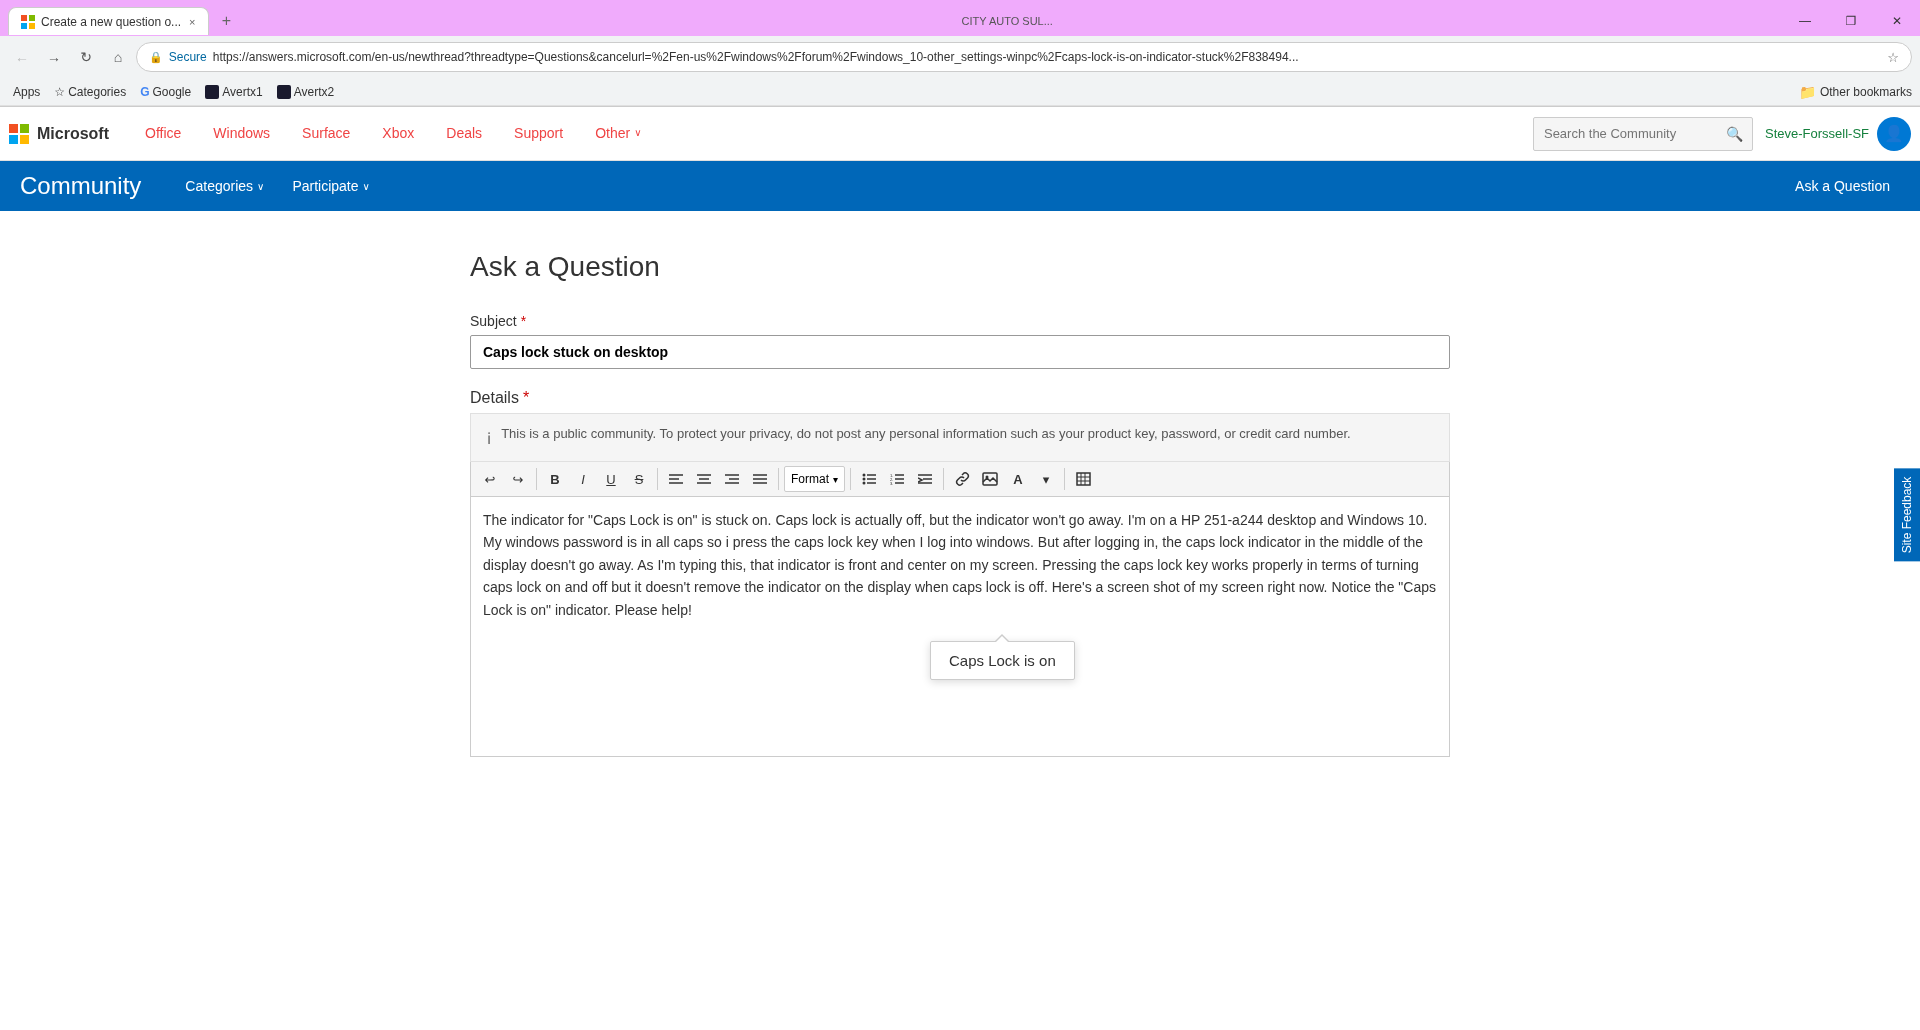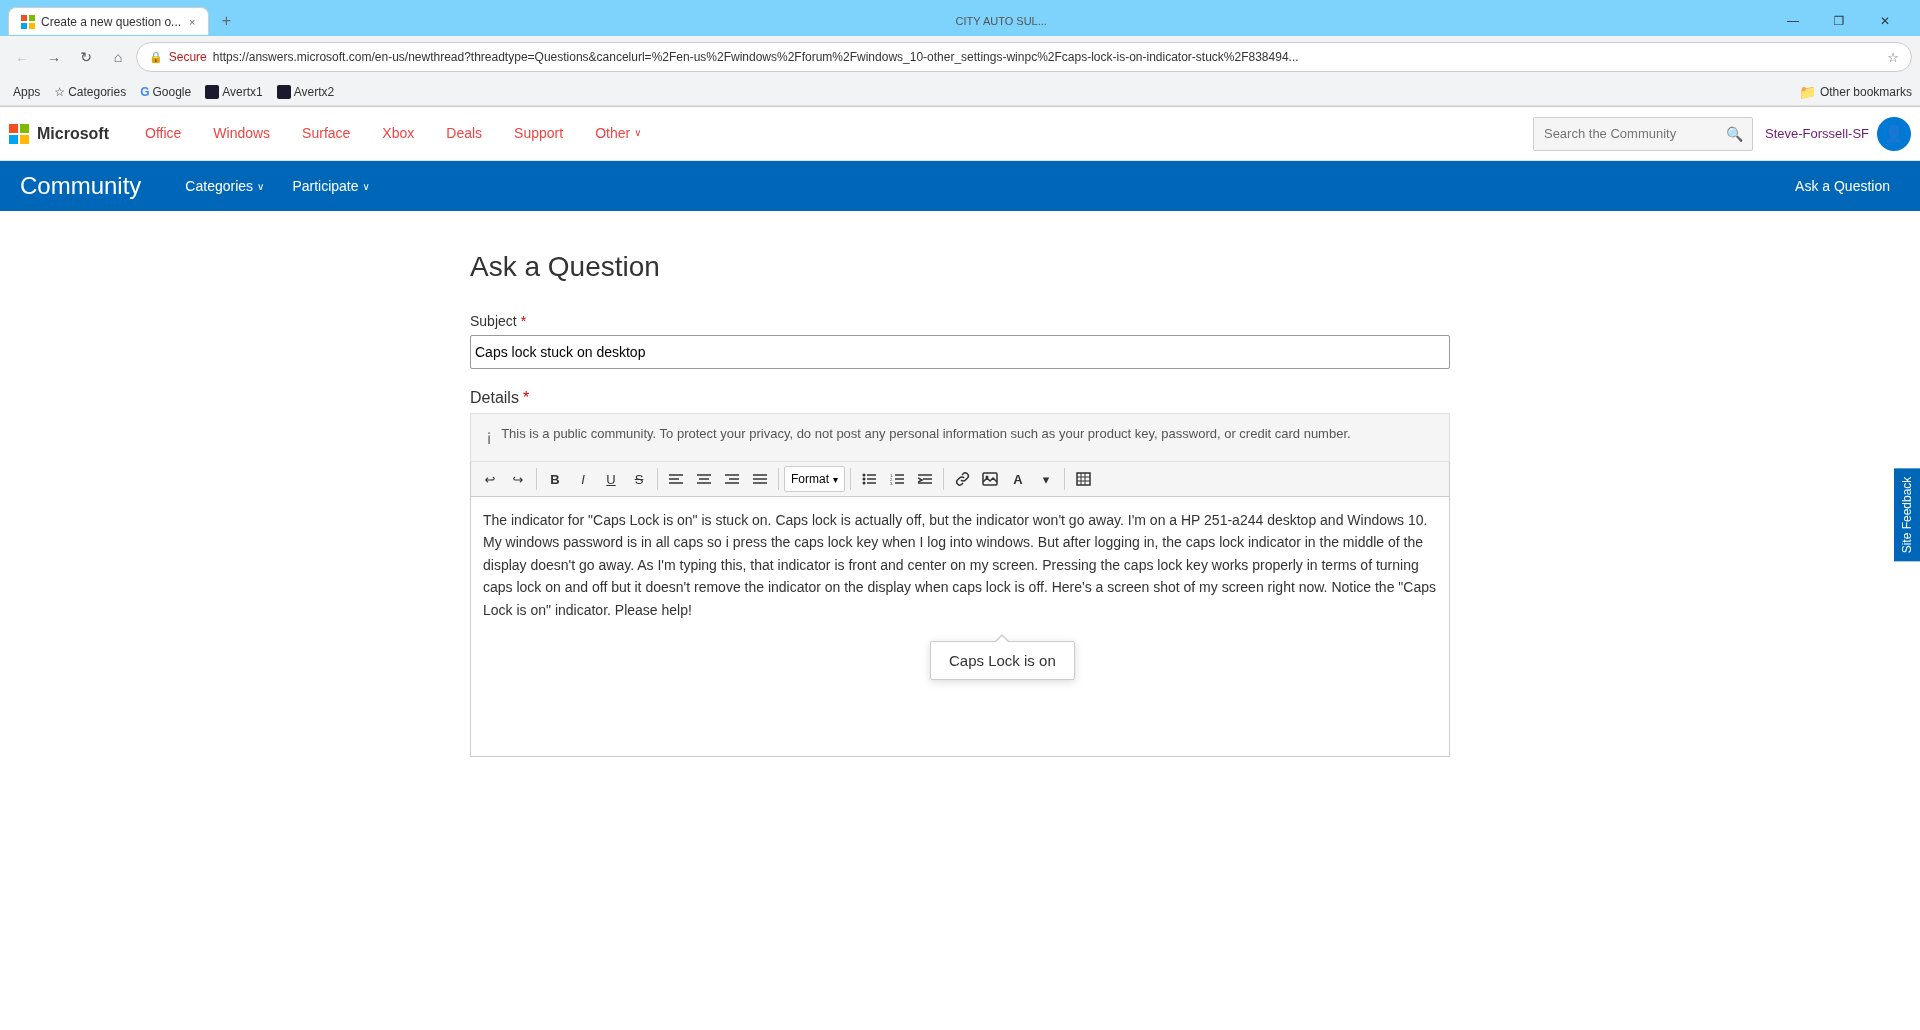--- a/index.html
+++ b/index.html
@@ -1,20 +1,20 @@
 <!DOCTYPE html>
 <html><head>
   <meta charset="utf-8">
   <style>
     * { box-sizing: border-box; margin: 0; padding: 0; }
     body { font-family: 'Segoe UI', Arial, sans-serif; font-size: 14px; background: #fff; overflow-x: hidden; }
 
     
     .browser-chrome { background: #f1f3f4; border-bottom: 1px solid #ccc; }
-    .browser-tabs { display: flex; align-items: center; background: #7dd3fc; padding: 6px 12px 0 0; height: 36px; }
+    .browser-tabs { display: flex; align-items: center; background: #f0abfc; padding: 6px 0 0 0; height: 36px; }
     .browser-tab { display: flex; align-items: center; background: #fff; border-radius: 8px 8px 0 0; padding: 0 12px; height: 28px; font-size: 12px; color: #333; max-width: 220px; min-width: 180px; border: 1px solid #ccc; border-bottom: none; margin-left: 8px; }
     .browser-tab .tab-favicon { width: 14px; height: 14px; margin-right: 6px; display: flex; align-items: center; }
     .browser-tab .tab-title { flex: 1; overflow: hidden; text-overflow: ellipsis; white-space: nowrap; font-size: 12px; }
     .browser-tab .tab-close { margin-left: 8px; color: #666; font-size: 11px; cursor: pointer; }
     .browser-tab-new { width: 28px; height: 28px; display: flex; align-items: center; justify-content: center; color: #666; font-size: 16px; cursor: pointer; margin-left: 4px; }
     .browser-window-controls { margin-left: auto; display: flex; gap: 0; margin-right: 0; }
     .win-btn { width: 46px; height: 28px; display: flex; align-items: center; justify-content: center; font-size: 12px; color: #333; cursor: pointer; background: transparent; border: none; }
 
     .browser-toolbar { display: flex; align-items: center; padding: 5px 8px; gap: 4px; height: 42px; background: #f1f3f4; }
     .nav-btn { width: 28px; height: 28px; border-radius: 50%; border: none; background: transparent; cursor: pointer; display: flex; align-items: center; justify-content: center; color: #555; font-size: 14px; }
@@ -39,35 +39,35 @@
     .sq-blue { background: #00a4ef; }
     .sq-yellow { background: #ffb900; }
     .ms-logo-text { font-size: 16px; font-weight: 600; color: #333; }
     .ms-nav { display: flex; gap: 0; flex: 1; }
     .ms-nav-item { padding: 0 16px; height: 50px; display: flex; align-items: center; font-size: 14px; color: #ef4444; cursor: pointer; text-decoration: none; border-bottom: 2px solid transparent; }
     .ms-search { display: flex; align-items: center; background: #f5f5f5; border: 1px solid #ccc; height: 34px; width: 220px; border-radius: 2px; padding: 0 10px; gap: 6px; }
     .ms-search input { border: none; background: transparent; outline: none; font-size: 13px; flex: 1; }
     .ms-search-icon { color: #555; font-size: 14px; }
     .ms-user { display: flex; align-items: center; gap: 8px; margin-left: 12px; cursor: pointer; }
     .ms-avatar { width: 34px; height: 34px; border-radius: 50%; background: #0078d4; display: flex; align-items: center; justify-content: center; color: #fff; font-size: 16px; }
-    .ms-username { font-size: 13px; color: #701a75; }
+    .ms-username { font-size: 13px; color: #15803d; }
 
     
     .community-bar { background: #0067b8; display: flex; align-items: center; padding: 0 20px; height: 50px; color: #fff; }
     .community-title { font-size: 24px; font-weight: 300; margin-right: 30px; }
     .comm-nav-item { padding: 0 14px; height: 50px; display: flex; align-items: center; font-size: 14px; color: #ffffff; cursor: pointer; gap: 4px; }
     .ask-question-btn { margin-left: auto; color: #fff; font-size: 14px; cursor: pointer; padding: 0 10px; height: 50px; display: flex; align-items: center; }
 
     
     .main-content { max-width: 1100px; margin: 0 auto; padding: 40px 60px; }
     .page-title { font-size: 28px; font-weight: 300; color: #333; margin-bottom: 30px; }
     .form-section { margin-bottom: 20px; }
     .form-label { font-size: 14px; color: #333; margin-bottom: 6px; display: flex; align-items: center; gap: 4px; }
     .required { color: #cc0000; }
-    .subject-input { width: 100%; border: 1px solid #999; padding: 8px 4px; font-size: 14px; outline: none; border-radius: 2px; }
+    .subject-input { width: 100%; border: 1px solid #999; padding: 8px 12px; font-size: 14px; outline: none; border-radius: 2px; font-weight: bold; }
     .details-label { font-size: 16px; color: #333; margin-bottom: 6px; display: flex; align-items: center; gap: 4px; }
 
     
     .privacy-notice { display: flex; align-items: flex-start; gap: 10px; background: #f5f5f5; border: 1px solid #e0e0e0; padding: 12px 16px; margin-bottom: 0; font-size: 13px; color: #555; }
     .privacy-icon { color: #666; font-size: 16px; margin-top: 1px; flex-shrink: 0; }
     .privacy-text { flex: 1; }
 
     
     .editor-toolbar { display: flex; align-items: center; padding: 4px 6px; background: #f5f5f5; border: 1px solid #ccc; border-top: none; gap: 2px; flex-wrap: wrap; }
     .toolbar-btn { width: 26px; height: 26px; border: 1px solid transparent; background: transparent; cursor: pointer; display: flex; align-items: center; justify-content: center; font-size: 13px; color: #333; border-radius: 2px; }
@@ -111,21 +111,21 @@
     </div>
   </div>
 
   <div class="browser-toolbar">
     <button class="nav-btn disabled">←</button>
     <button class="nav-btn">→</button>
     <button class="nav-btn">↻</button>
     <button class="nav-btn">⌂</button>
     <div class="address-bar">
       <span class="secure-icon">🔒</span>
-      <span style="font-size:12px;color:#b91c1c;">Secure</span>
+      <span style="font-size:12px;color:#0369a1;">Secure</span>
       <span class="url-text">https://answers.microsoft.com/en-us/newthread?threadtype=Questions&amp;cancelurl=%2Fen-us%2Fwindows%2Fforum%2Fwindows_10-other_settings-winpc%2Fcaps-lock-is-on-indicator-stuck%2F838494...</span>
       <span class="star-icon">☆</span>
     </div>
   </div>
 
   <div class="bookmarks-bar">
     <div class="bookmark-item">
       <span>Apps</span>
     </div>
     <div class="bookmark-item">

